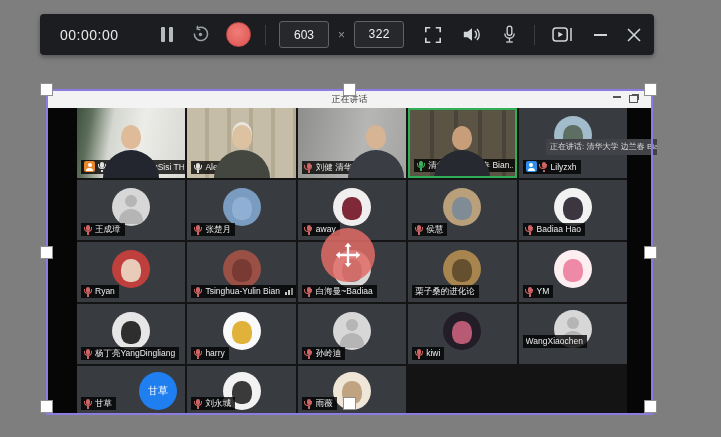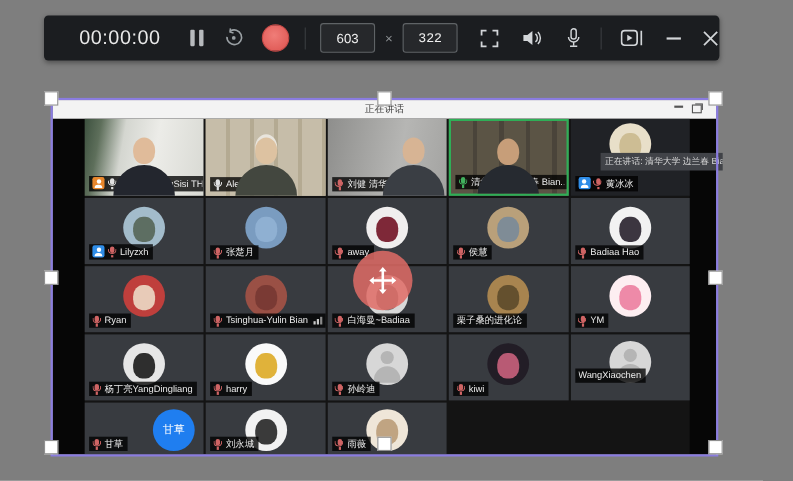--- a/index.html
+++ b/index.html
@@ -2,21 +2,21 @@
 <html><head>
 <meta charset="utf-8">
 <style>
   html,body{margin:0;padding:0;}
   body{font-family:"Liberation Sans","DejaVu Sans",sans-serif;}
   #stage{position:relative;width:721px;height:437px;background:#7e7e7e;overflow:hidden;}
 
   
   .toolbar{position:absolute;left:40px;top:14px;width:614px;height:41px;background:#1b1d20;
     border-radius:4px;display:flex;align-items:center;box-shadow:0 2px 5px rgba(0,0,0,.35);}
-  .timer{color:#e9e9e9;font-size:18px;letter-spacing:.5px;margin-left:32px;width:78px;}
+  .timer{color:#e9e9e9;font-size:14px;letter-spacing:.5px;margin-left:20px;width:78px;}
   .tbtn{display:flex;align-items:center;justify-content:center;cursor:pointer;background:none;border:none;padding:0;}
   .pause{margin-left:22px;width:14px;height:15px;display:flex;gap:4px;}
   .pause i{display:block;width:4px;height:15px;background:#b7babd;border-radius:1px;}
   .restart{margin-left:17px;}
   .record{margin-left:16px;width:25px;height:25px;border-radius:50%;
     background:radial-gradient(circle at 45% 40%,#f07d78,#e25f5b 70%);
     border:1.5px solid #c44a47;}
   .vsep{width:1px;height:20px;background:#3a3d40;margin-left:14px;}
   .dim-input{margin-left:13px;width:44px;height:23px;background:#26282b;border:1px solid #5f6periodic366;
     border:1px solid #5f6366;border-radius:3px;color:#f0f0f0;font-size:12px;text-align:center;outline:none;}
@@ -179,39 +179,36 @@
           <span class="mic" style="color: rgb(207, 100, 100);"></span>
           <span class="nm">刘健 清华建筑</span>
         </div>
       </div>
       <div class="tile v v4 vperson active">
         <div class="label">
           <span class="mic" style="color: rgb(65, 176, 92);"></span>
           <span class="nm">清华大学 边兰春 Bian...</span>
         </div>
       </div>
-      <div class="tile dark">
-        <div class="avatar" style="margin-top: 4px; background: rgb(232, 223, 201);">
-          <span class="blob" style="background: rgb(205, 189, 148);"></span>
-        </div>
-        <div class="label">
-          <span class="badge" style="background: rgb(47, 141, 232);"></span>
-          <span class="mic" style="color: rgb(207, 100, 100);"></span>
-          <span class="nm">黄冰冰</span>
-        </div>
-      </div>
 
       <div class="tile">
         <div class="avatar" style="background: rgb(163, 188, 203);">
           <span class="blob" style="background: rgb(93, 110, 98);"></span>
         </div>
         <div class="label">
           <span class="badge" style="background: rgb(47, 141, 232);"></span>
           <span class="mic" style="color: rgb(207, 100, 100);"></span>
           <span class="nm">Lilyzxh</span>
+        </div>
+      </div>
+      <div class="tile">
+        <div class="avatar default" style="background: rgb(215, 215, 215);"></div>
+        <div class="label">
+          <span class="mic" style="color: rgb(207, 100, 100);"></span>
+          <span class="nm">王成璋</span>
         </div>
       </div>
       <div class="tile">
         <div class="avatar" style="background: rgb(122, 156, 192);">
           <span class="blob" style="background: rgb(143, 176, 210);"></span>
         </div>
         <div class="label">
           <span class="mic" style="color: rgb(207, 100, 100);"></span>
           <span class="nm">张楚月</span>
         </div>

